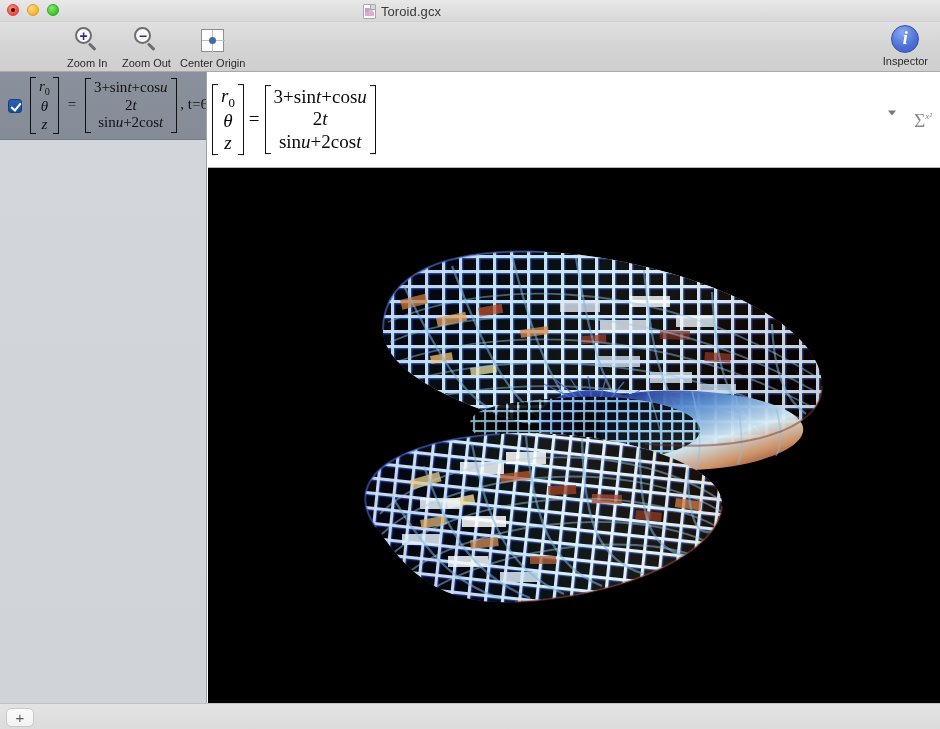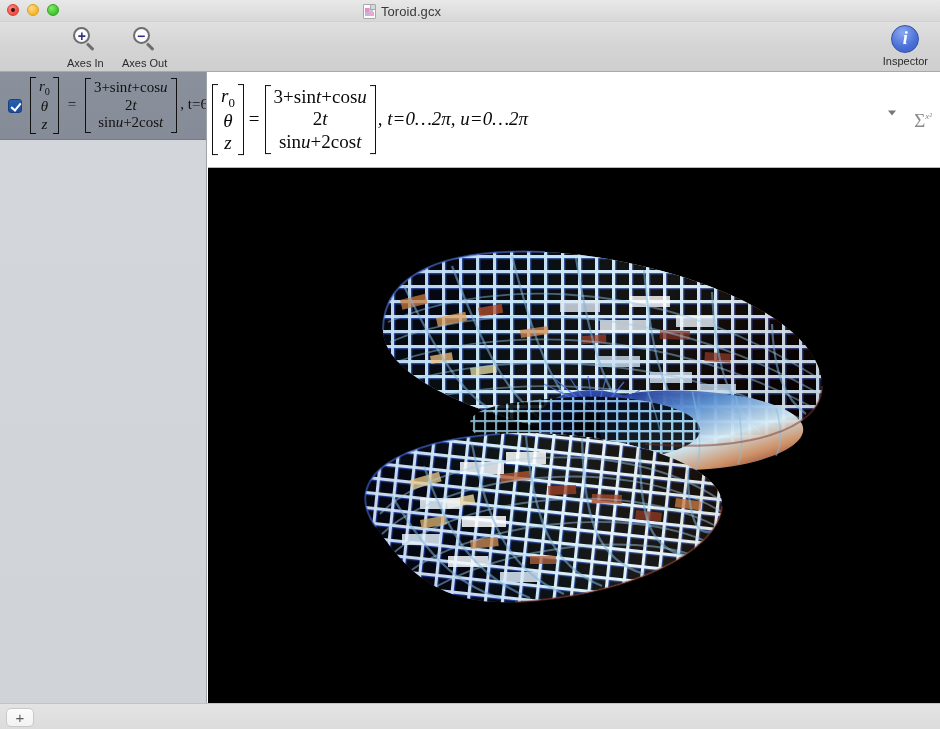--- a/index.html
+++ b/index.html
@@ -468,37 +468,49 @@
 
     <div class="tool-group" style="left:67px;">
       <div class="tool-item">
         <div class="tool-icon">
           <div class="mag">
             <div class="lens"></div>
               <div class="handle"></div>
               <div class="sign">+</div>
           </div>
         </div>
-        <div class="tool-label">Axes In</div>
+        <div class="tool-label">Zoom In</div>
       </div>
     </div>
 
     <div class="tool-group" style="left:122px;">
       <div class="tool-item">
         <div class="tool-icon">
           <div class="mag">
             <div class="lens"></div>
               <div class="handle"></div>
               <div class="sign">−</div>
           </div>
         </div>
-        <div class="tool-label">Axes Out</div>
+        <div class="tool-label">Zoom Out</div>
       </div>
     </div>
 
+    <div class="tool-group" style="left:180px;">
+      <div class="tool-item">
+        <div class="tool-icon">
+          <div class="origin">
+            <div class="vl"></div>
+              <div class="hl"></div>
+              <div class="dot"></div>
+          </div>
+        </div>
+        <div class="tool-label">Center Origin</div>
+      </div>
+    </div>
 
 
     <div class="inspector">
       <div class="insp-circle">
           <span>i</span>
         </div>
       <div class="tool-label">Inspector</div>
     </div>
   </div>
 
@@ -544,21 +556,20 @@
       <span class="eqs">=</span>
       <span class="mx">
         <span class="brk l"></span>
         <span class="mx-col">
           <div>3+sin<span class="it">t</span>+cos<span class="it">u</span></div>
           <div>2<span class="it">t</span></div>
           <div>sin<span class="it">u</span>+2cos<span class="it">t</span></div>
         </span>
         <span class="brk r"></span>
       </span>
-      <span class="fb-tail it">, t=0…2π, u=0…2π</span>
     </div>
     <div class="sigma-btn">
       <div class="tri-down"></div>
       <div class="sigma-glyph">Σ<sup>x²</sup></div>
     </div>
   </div>
 
   <div class="canvas">
     <svg width="732" height="535" viewBox="0 0 732 535">
       <defs>

